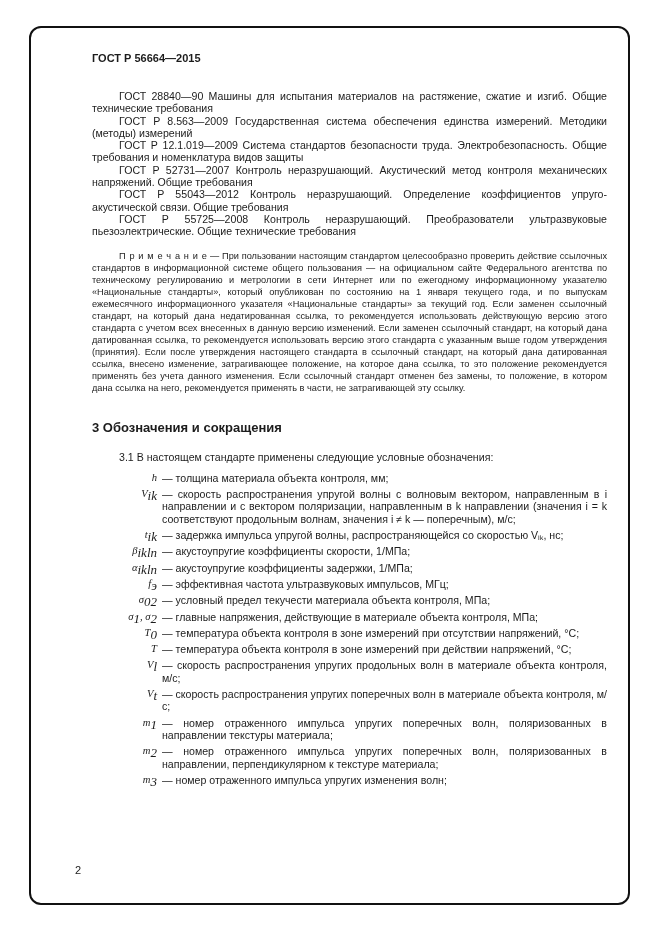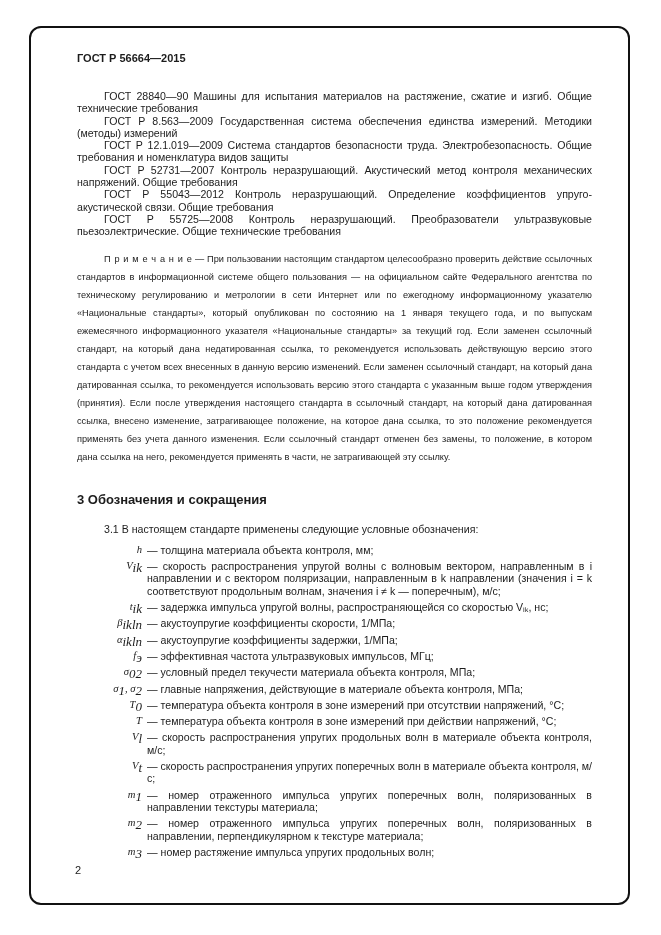--- a/index.html
+++ b/index.html
@@ -15,39 +15,39 @@
   .frame {
     position: absolute;
     left: 29px; top: 26px;
     width: 601px; height: 879px;
     border: 2px solid #111;
     border-radius: 12px;
     pointer-events: none;
   }
   .content {
     position: absolute;
-    left: 77px; top: 52px;
+    left: 92px; top: 52px;
     width: 515px;
   }
   .doc-header {
     font-weight: bold;
     font-size: 11px;
     margin: 0 0 26px 0;
   }
   .para {
     margin: 0;
     font-size: 10.6px;
     line-height: 12.3px;
     text-indent: 27px;
     text-align: justify;
   }
   .note {
     margin-top: 12px;
     font-size: 9.2px;
-    line-height: 18px;
+    line-height: 12px;
     text-indent: 27px;
     text-align: justify;
     color: #222;
   }
   .note-label { letter-spacing: 0.5px; }
   .section-title {
     font-size: 13px;
     font-weight: bold;
     margin: 26px 0 16px 0;
   }
@@ -178,20 +178,20 @@
       <span class="def-text">— номер отраженного импульса упругих поперечных волн, поляризованных в направлении текстуры материала;</span>
     </div>
 
     <div class="def-row">
       <span class="def-sym"><i>m</i><sub>2</sub></span>
       <span class="def-text">— номер отраженного импульса упругих поперечных волн, поляризованных в направлении, перпендикулярном к текстуре материала;</span>
     </div>
 
     <div class="def-row">
       <span class="def-sym"><i>m</i><sub>3</sub></span>
-      <span class="def-text">— номер растяжение импульса упругих продольных волн;</span>
+      <span class="def-text">— номер отраженного импульса упругих изменения волн;</span>
     </div>
 
   </div>
 
 </div>
 
 <div class="page-number">2</div>
 
 </body></html>

